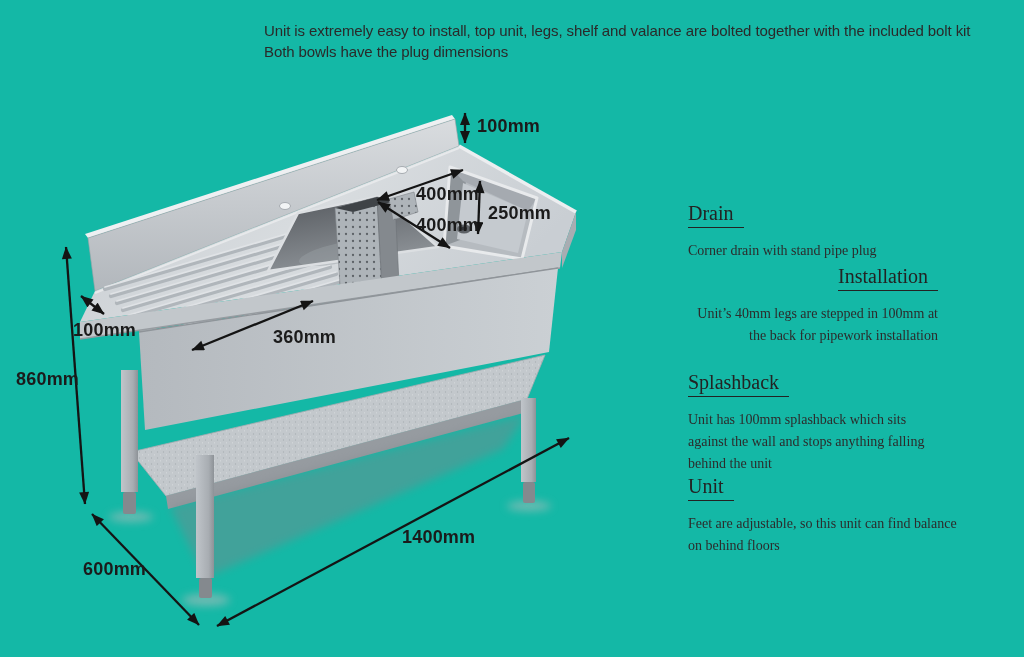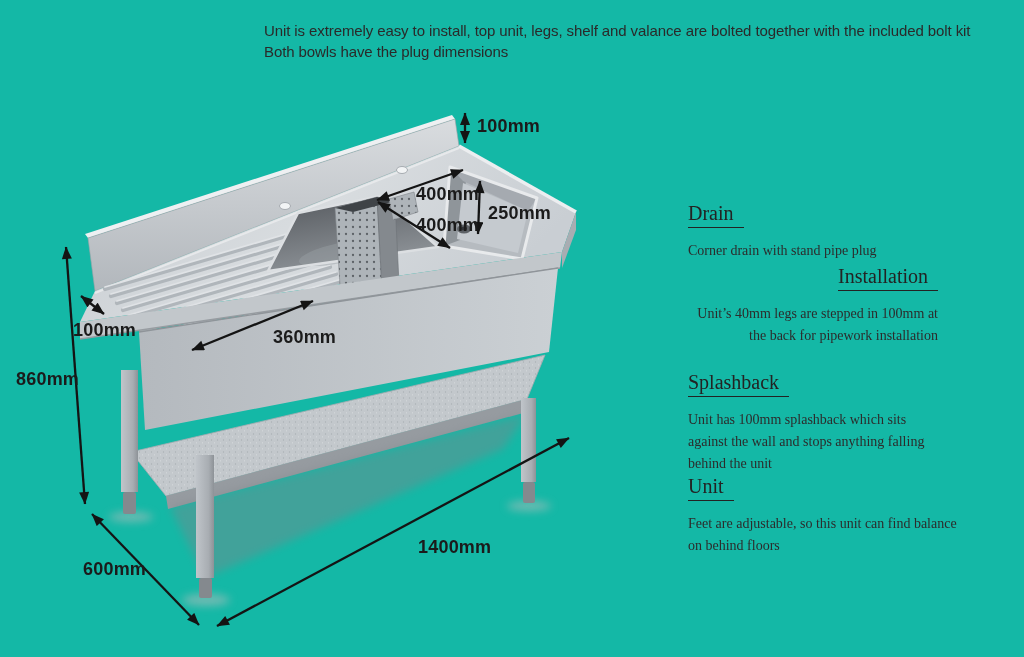--- a/index.html
+++ b/index.html
@@ -187,21 +187,21 @@
   </div>
 
   <span class="dim" style="left:477px;top:116px;">100mm</span>
   <span class="dim" style="left:416px;top:184px;">400mm</span>
   <span class="dim" style="left:416px;top:215px;">400mm</span>
   <span class="dim" style="left:488px;top:203px;">250mm</span>
   <span class="dim" style="left:253px;top:327px;margin-left:20px;">360mm</span>
   <span class="dim" style="left:73px;top:320px;">100mm</span>
   <span class="dim" style="left:16px;top:369px;">860mm</span>
   <span class="dim" style="left:83px;top:559px;">600mm</span>
-  <span class="dim" style="left:418px;top:527px;margin-top:10px;">1400mm</span>
+  <span class="dim" style="left:402px;top:527px;">1400mm</span>
 
   <div class="note n-drain">
     <span class="note-h">Drain</span>
     <div class="note-b w285">Corner drain with stand pipe plug</div>
   </div>
   <div class="note n-install">
     <span class="note-h">Installation</span>
     <div class="note-b w250">Unit’s 40mm legs are stepped in 100mm at the back for pipework installation</div>
   </div>
   <div class="note n-splash">

